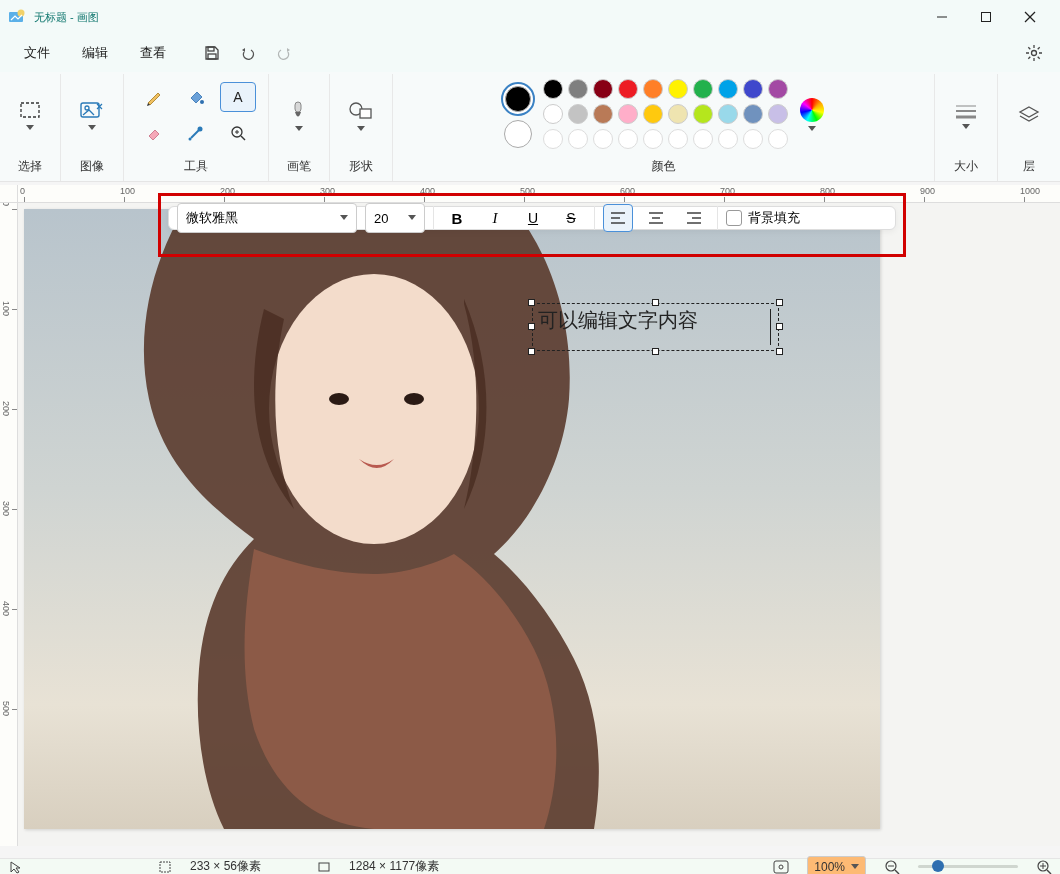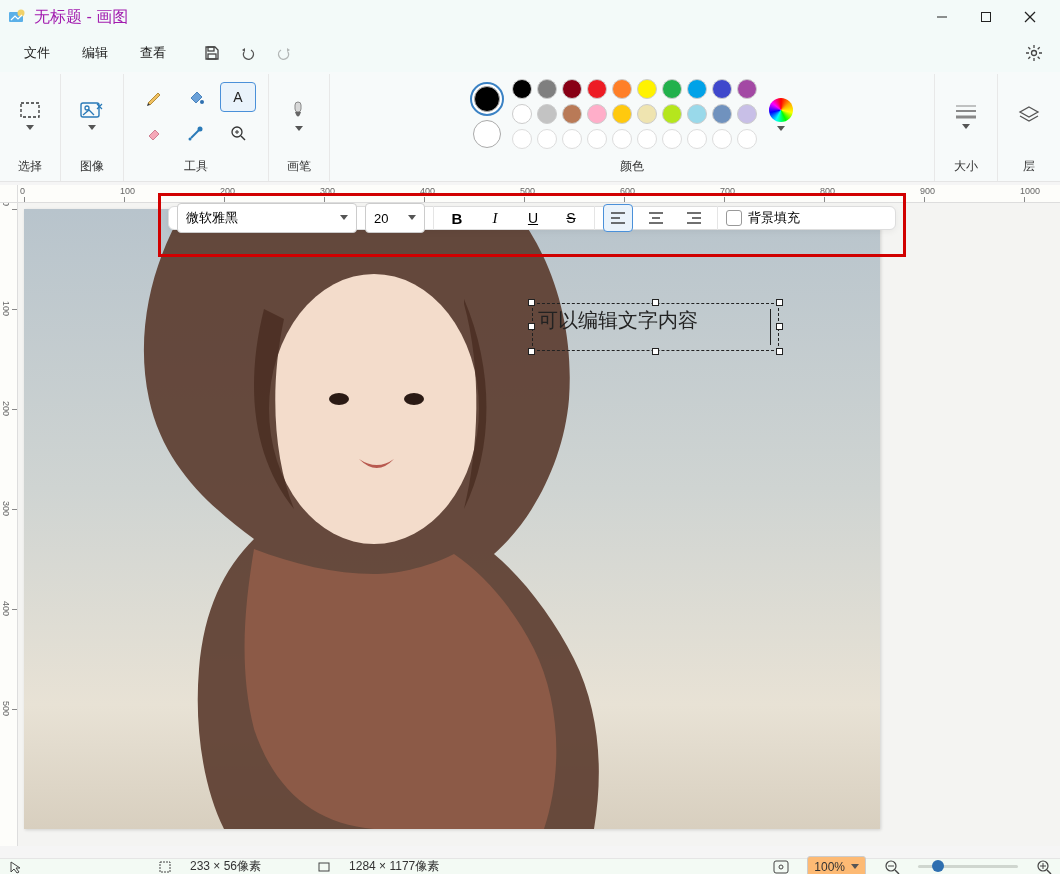--- a/index.html
+++ b/index.html
@@ -1,20 +1,20 @@
 <!DOCTYPE html>
 <html><head>
 <meta charset="utf-8">
 <style>
 * { box-sizing: border-box; margin: 0; padding: 0; font-family: "Segoe UI", "Microsoft YaHei", sans-serif; }
 body { width: 1060px; height: 874px; background: #f5f5f5; overflow: hidden; }
 
 .titlebar { height: 34px; background: #f3faf9; display: flex; align-items: center; padding: 0 8px; }
 .titlebar .app-icon { width: 18px; height: 18px; margin-right: 8px; }
-.titlebar .title { font-size: 16px; color: #a21caf; }
+.titlebar .title { font-size: 11px; color: #0f766e; }
 .titlebar .spacer { flex: 1; }
 .titlebar .win-btn { width: 44px; height: 32px; display: flex; align-items: center; justify-content: center; }
 
 .menubar { height: 38px; background: #f3faf9; display: flex; align-items: center; padding: 0 8px; }
 .menubar .menu-item { font-size: 13px; color: #222; padding: 6px 16px; }
 .menubar .sep { width: 12px; }
 .menubar .icon-btn { width: 36px; height: 30px; display: flex; align-items: center; justify-content: center; }
 .menubar .flex1 { flex: 1; }
 
 .ribbon { height: 110px; background: #f7fafa; display: flex; border-bottom: 1px solid #e5e5e5; padding-top: 2px; }
@@ -219,20 +219,34 @@
             <path d="M8 13 Q11 22 14 13" fill="#666"></path>
           </svg>
         <svg class="caret-svg">
             <path d="M0 0 L8 0 L4 5 Z" fill="#555"></path>
           </svg>
       </div>
     </div>
     <div class="group-label">画笔</div>
   </div>
 
+  <div class="ribbon-group">
+    <div class="group-body">
+      <div class="ribbon-btn">
+        <svg width="26" height="24">
+            <circle cx="8" cy="10" r="6" fill="none" stroke="#555" stroke-width="1.3"></circle>
+            <rect x="12" y="10" width="11" height="9" fill="#fff" stroke="#555" stroke-width="1.3"></rect>
+          </svg>
+        <svg class="caret-svg">
+            <path d="M0 0 L8 0 L4 5 Z" fill="#555"></path>
+          </svg>
+      </div>
+    </div>
+    <div class="group-label">形状</div>
+  </div>
 
   <div class="ribbon-group" style="flex:1">
     <div class="group-body">
       <div class="color-primary">
         <div class="color-circle c-sel">
             <div class="color-circle" style="width:100%;height:100%;background:#000"></div>
           </div>
         <div class="color-circle c-lg" style="background:#fff"></div>
       </div>
       <div class="color-grid" id="color-grid">

